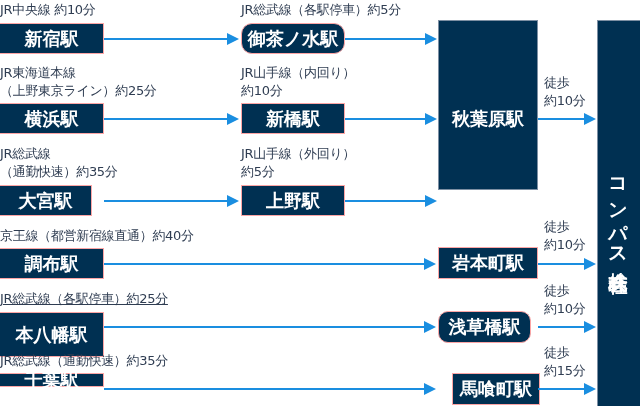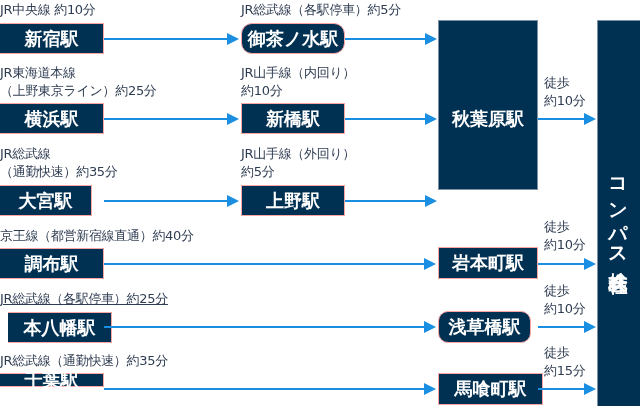--- a/index.html
+++ b/index.html
@@ -59,28 +59,28 @@
 
 <div class="lbl" style="left:0;top:228px;">京王線（都営新宿線直通）約40分</div>
 <div class="box left" style="left:0;top:248px;width:104px;height:31px;">調布駅</div>
 <div class="arrow" style="left:104px;top:263px;width:330px;"></div>
 <div class="box" style="left:438px;top:247px;width:100px;height:32px;">岩本町駅</div>
 <div class="lbl" style="left:544px;top:219px;">徒歩</div>
 <div class="lbl" style="left:544px;top:237px;">約10分</div>
 <div class="arrow" style="left:538px;top:263px;width:56px;"></div>
 
 <div class="lbl" style="left:0;top:291px;text-decoration:underline;">JR総武線（各駅停車）約25分</div>
-<div class="box left" style="left:8px;top:312px;width:104px;height:31px;">本八幡駅</div>
+<div class="box left" style="left:0;top:312px;width:104px;height:45px;">本八幡駅</div>
 <div class="arrow" style="left:104px;top:326px;width:330px;"></div>
 <div class="box" style="left:438px;top:311px;width:93px;height:32px;border-radius:10px;">浅草橋駅</div>
 <div class="lbl" style="left:544px;top:283px;">徒歩</div>
 <div class="lbl" style="left:544px;top:301px;">約10分</div>
 <div class="arrow" style="left:538px;top:326px;width:56px;"></div>
 
 <div class="lbl" style="left:0;top:353px;">JR総武線（通勤快速）約35分</div>
 <div class="box left" style="left:0;top:373px;width:104px;height:14px;">千葉駅</div>
 <div class="arrow" style="left:104px;top:388px;width:330px;"></div>
-<div class="box" style="left:438px;top:373px;width:105px;height:32px;">馬喰町駅</div>
+<div class="box" style="left:452px;top:373px;width:88px;height:32px;">馬喰町駅</div>
 <div class="lbl" style="left:544px;top:345px;">徒歩</div>
 <div class="lbl" style="left:544px;top:363px;">約15分</div>
 <div class="arrow" style="left:538px;top:388px;width:56px;"></div>
 
 <div class="company" style="left:597px;top:20px;width:43px;height:386px;">コンパス株式会社</div>
 
 </body></html>

